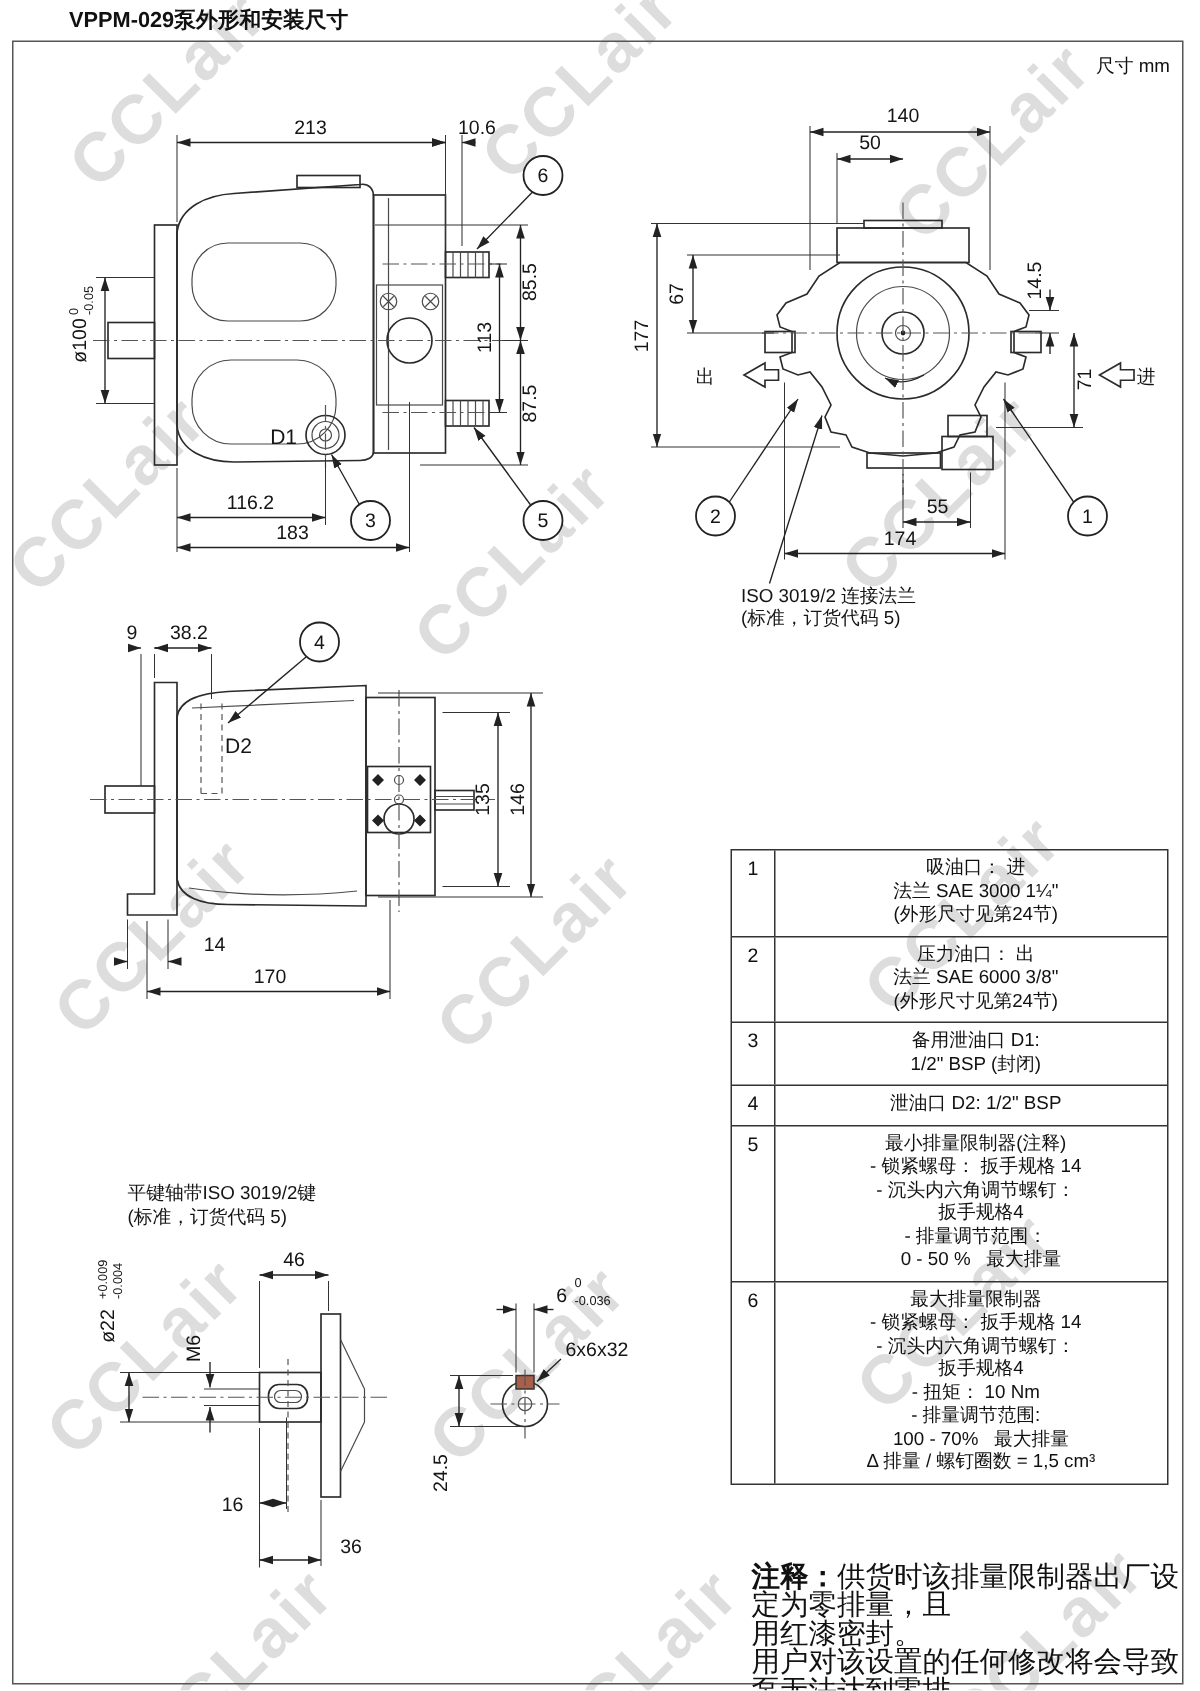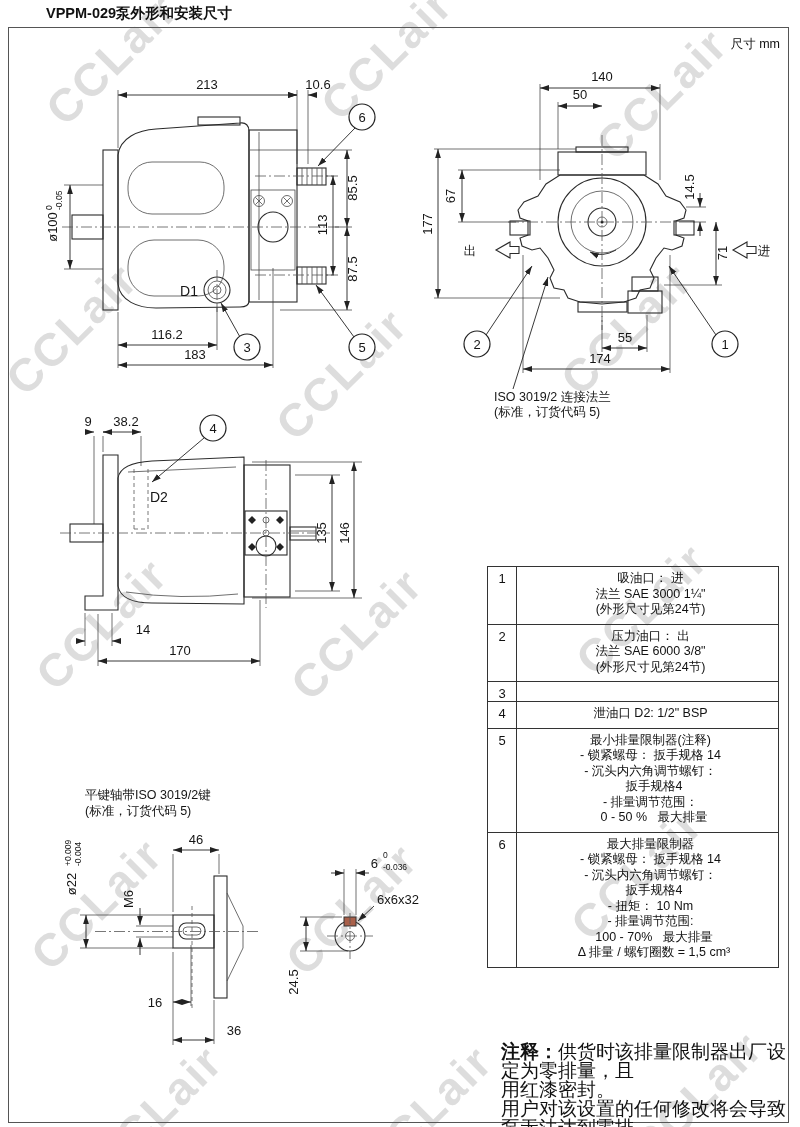--- a/index.html
+++ b/index.html
@@ -350,20 +350,22 @@
 (外形尺寸见第24节)</div>
       </div>
       <div class="trow">
         <div class="tnum">2</div>
         <div class="tcontent">压力油口： 出
 法兰 SAE 6000 3/8"
 (外形尺寸见第24节)</div>
       </div>
       <div class="trow">
         <div class="tnum">3</div>
+        <div class="tcontent">备用泄油口 D1:
+1/2" BSP (封闭)</div>
       </div>
       <div class="trow">
         <div class="tnum">4</div>
         <div class="tcontent">泄油口 D2: 1/2" BSP</div>
       </div>
       <div class="trow">
         <div class="tnum">5</div>
         <div class="tcontent">最小排量限制器(注释)
 - 锁紧螺母： 扳手规格 14
 - 沉头内六角调节螺钉：

